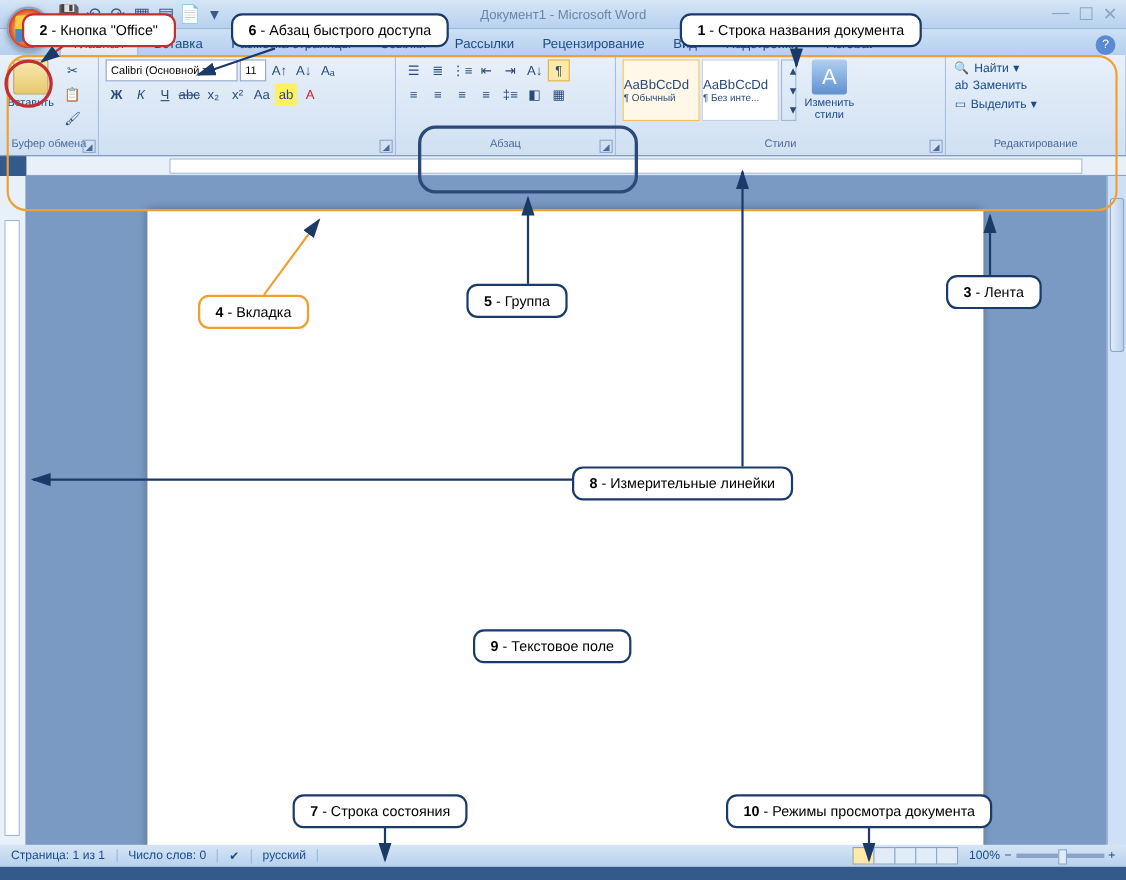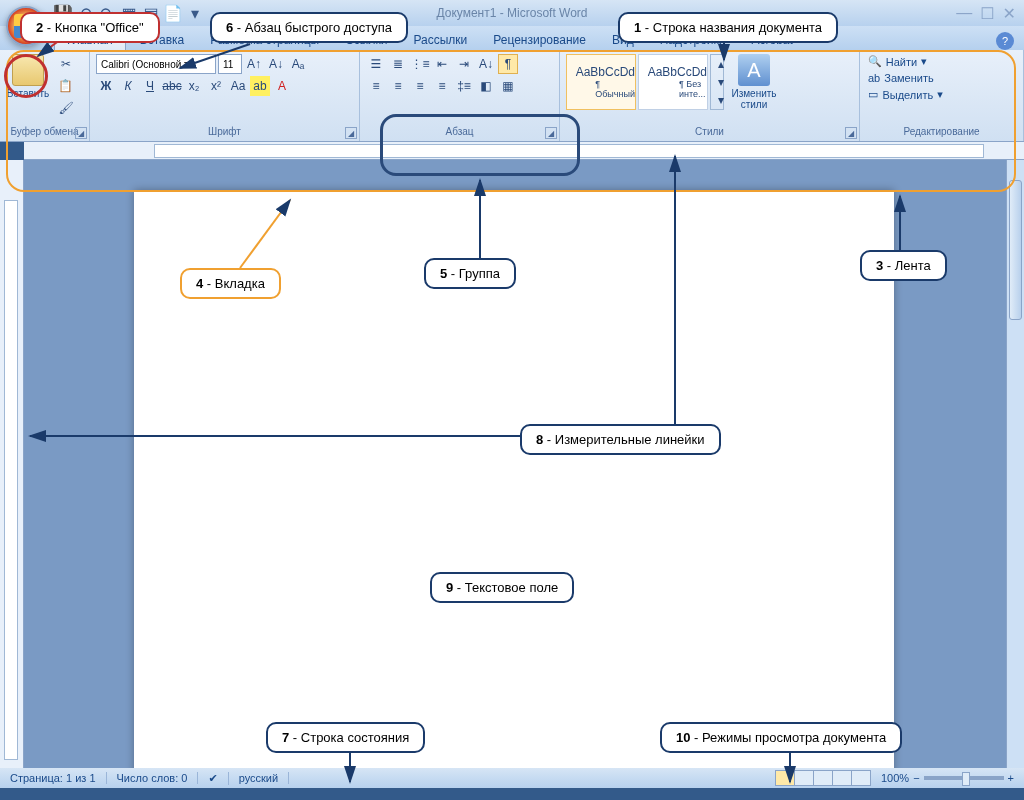--- a/index.html
+++ b/index.html
@@ -26,21 +26,21 @@
 .group-label { font-size:10px; color:#4a6a9a; text-align:center; margin-top:auto; padding:2px 0; }
 .group-body { display:flex; flex-direction:column; gap:2px; flex:1; }
 .btn-large { width:44px; display:flex; flex-direction:column; align-items:center; font-size:10px; color:#1a4a8a; }
 .btn-large .ico { width:32px; height:32px; margin-bottom:2px; }
 .row { display:flex; gap:2px; align-items:center; }
 .font-combo { height:20px; border:1px solid #8aa4c8; background:#fff; font-size:10px; padding:0 4px; }
 .font-combo.name { width:120px; }
 .font-combo.size { width:24px; }
 .tb { width:20px; height:20px; border:1px solid transparent; display:flex; align-items:center; justify-content:center; font-size:12px; color:#2a4a7a; }
 .tb.on { background:#ffe9a8; border-color:#e0b050; }
-.style-item { width:70px; height:56px; border:1px solid #c0d0e5; background:#fff; display:flex; flex-direction:column; align-items:flex-end; justify-content:center; font-size:9px; color:#2a4a7a;padding-left:40px; }
+.style-item { width:70px; height:56px; border:1px solid #c0d0e5; background:#fff; display:flex; flex-direction:column; align-items:flex-start; justify-content:center; font-size:9px; color:#2a4a7a; }
 .style-item .prev { font-size:12px; }
 .style-item.sel { border-color:#f0c060; background:#fff8e8; }
 .edit-row { display:flex; align-items:center; gap:4px; font-size:11px; color:#1a4a8a; padding:1px 2px; }
 .dialog-launcher { position:absolute; right:2px; bottom:2px; width:12px; height:12px; border:1px solid #8aa4c8; font-size:8px; display:flex; align-items:center; justify-content:center; color:#4a6a9a; }
 
 
 .hruler { height:18px; background:#e8f0fa; border-bottom:1px solid #8aa4c8; position:relative; margin-left:24px; }
 .hruler-bar { position:absolute; left:130px; right:40px; height:14px; top:2px; background:#fff; border:1px solid #a0b8d5; }
 .vruler { width:24px; background:#e8f0fa; border-right:1px solid #8aa4c8; position:absolute; left:0; top:160px; bottom:20px; }
 .vruler-bar { position:absolute; top:40px; bottom:20px; left:4px; width:14px; background:#fff; border:1px solid #a0b8d5; }
@@ -145,21 +145,20 @@
         <span class="tb">
             <s>abc</s>
           </span>
         <span class="tb">x₂</span>
         <span class="tb">x²</span>
         <span class="tb">Aa</span>
         <span class="tb" style="background:#fff060">ab</span>
         <span class="tb" style="color:#d02020">A</span>
       </div>
     </div>
-    <div class="group-label">Шрифт</div>
     <div class="dialog-launcher">◢</div>
   </div>
 
   <div class="group" style="width:200px">
     <div class="group-body">
       <div class="row">
         <span class="tb">☰</span>
         <span class="tb">≣</span>
         <span class="tb">⋮≡</span>
         <span class="tb">⇤</span>

